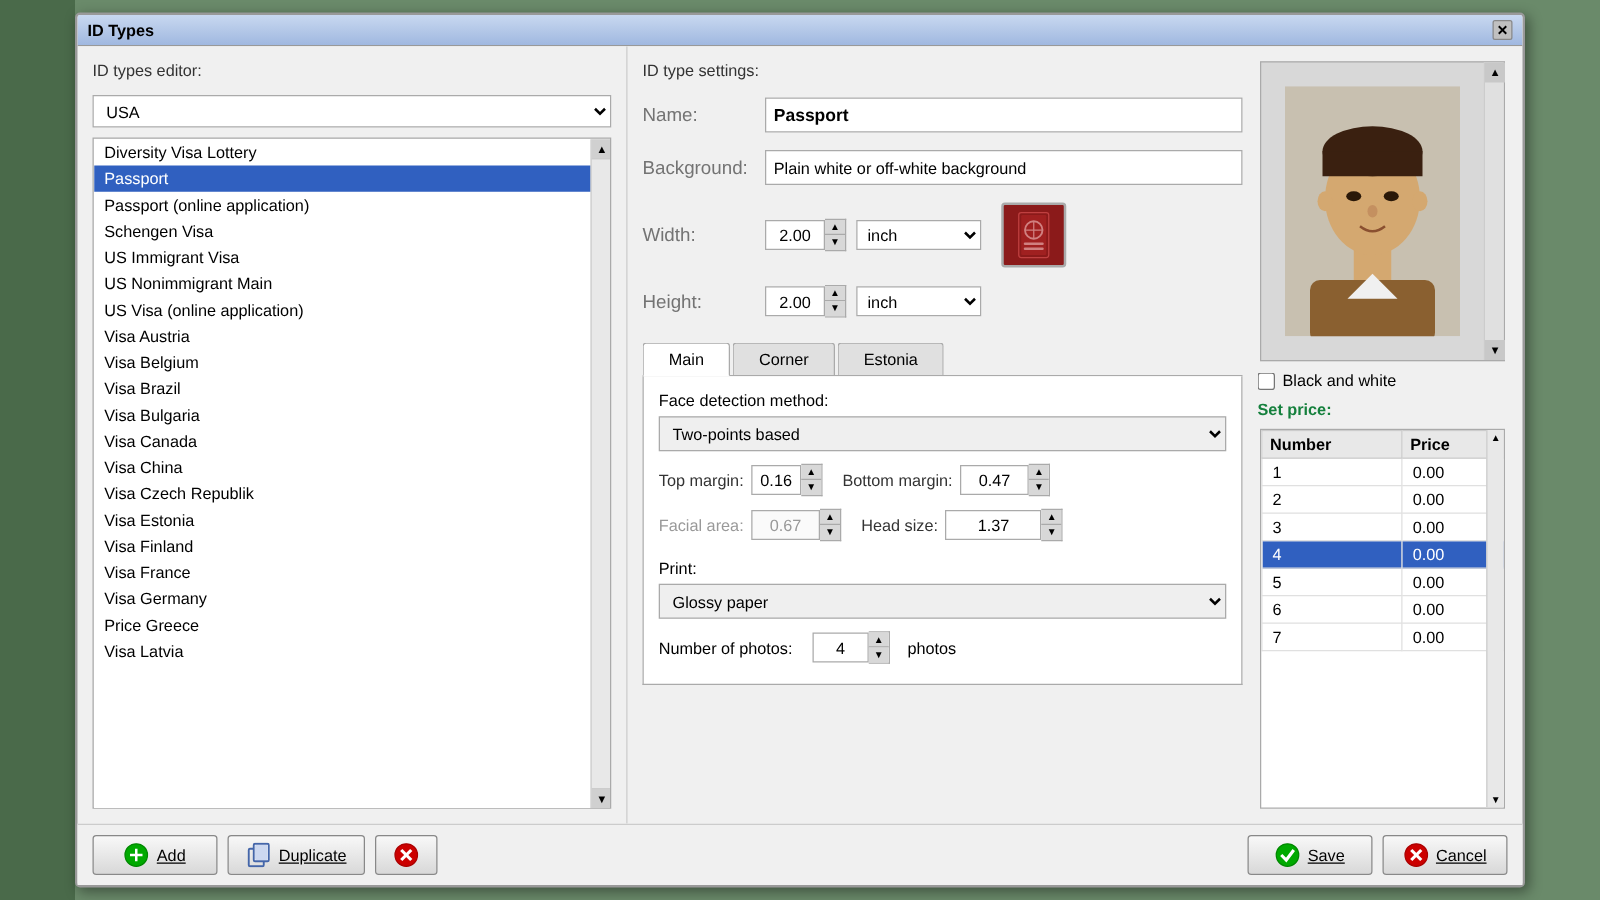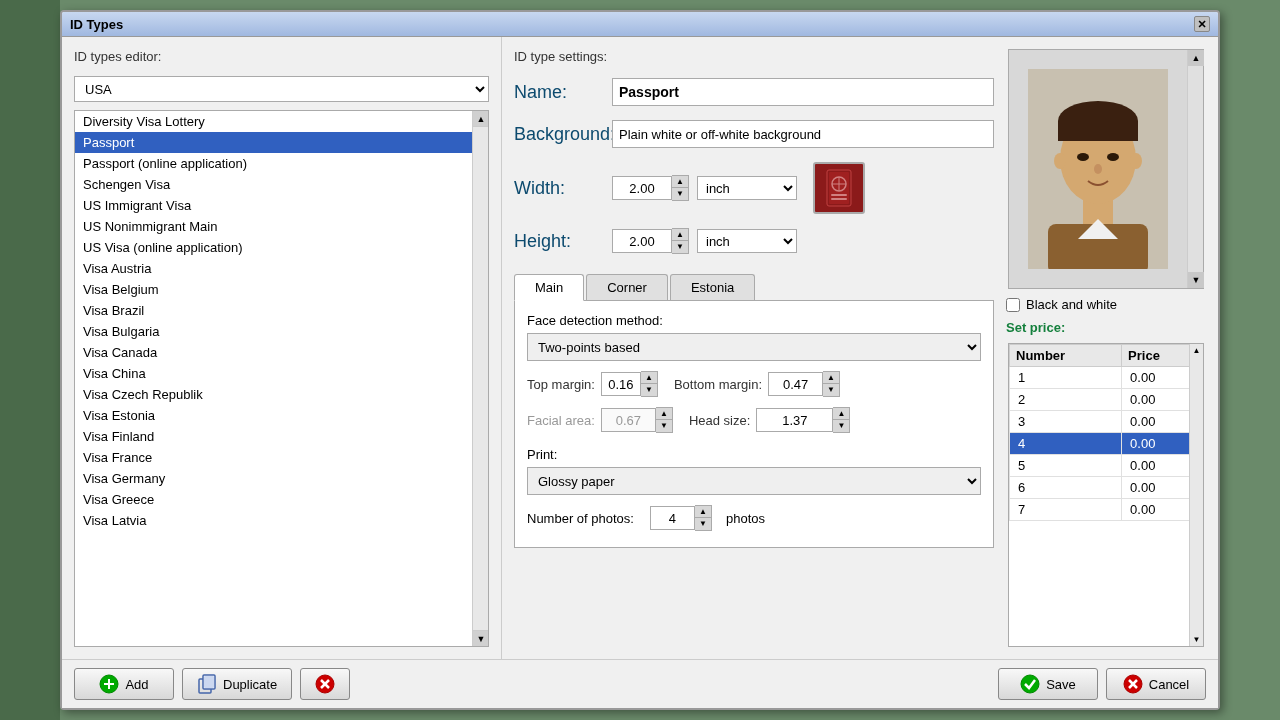--- a/index.html
+++ b/index.html
@@ -110,22 +110,22 @@
       gap: 10px;
     }
     .field-row {
       display: flex;
       align-items: center;
       gap: 8px;
       margin-bottom: 4px;
     }
     .field-label {
       width: 90px;
-      font-size: 18px;
-      color: #0c4a6e;
+      font-size: 15px;
+      color: #737373;
     }
     .field-value {
       background: white;
       border: 1px solid #aaa;
       padding: 2px 6px;
       font-size: 13px;
       font-weight: bold;
       flex: 1;
       height: 24px;
     }
@@ -136,21 +136,21 @@
       font-size: 13px;
       flex: 1;
       height: 24px;
     }
     .spinner-group {
       display: flex;
       align-items: center;
       gap: 0;
     }
     .spinner-input {
-      width: 60px;
+      width: 48px;
       height: 24px;
       border: 1px solid #aaa;
       padding: 2px 4px;
       font-size: 13px;
       text-align: center;
     }
     .spinner-btns {
       display: flex;
       flex-direction: column;
       border: 1px solid #aaa;
@@ -284,20 +284,21 @@
       align-items: center;
       gap: 6px;
       padding: 5px 14px;
       border: 1px solid #888;
       background: linear-gradient(to bottom, #f8f8f8, #d8d8d8);
       border-radius: 3px;
       cursor: pointer;
       font-size: 13px;
       min-width: 100px;
       justify-content: center;
+      text-decoration: underline;
     }
     .btn-icon {
       width: 20px;
       height: 20px;
       display: flex;
       align-items: center;
       justify-content: center;
     }
 
     
@@ -350,21 +351,21 @@
             <div class="list-item">Visa Belgium</div>
             <div class="list-item">Visa Brazil</div>
             <div class="list-item">Visa Bulgaria</div>
             <div class="list-item">Visa Canada</div>
             <div class="list-item">Visa China</div>
             <div class="list-item">Visa Czech Republik</div>
             <div class="list-item">Visa Estonia</div>
             <div class="list-item">Visa Finland</div>
             <div class="list-item">Visa France</div>
             <div class="list-item">Visa Germany</div>
-            <div class="list-item">Visa Greece</div>
+            <div class="list-item">Price Greece</div>
             <div class="list-item">Visa Latvia</div>
           </div>
         <div style="position:absolute; right:0; top:0; width:16px; height:100%; background:#e8e8e8; border-left:1px solid #ccc; display:flex; flex-direction:column; justify-content:space-between;">
           <div style="width:16px; height:16px; background:#d0d0d0; border-bottom:1px solid #ccc; display:flex; align-items:center; justify-content:center; font-size:9px; cursor:pointer;">▲</div>
           <div style="width:16px; height:16px; background:#d0d0d0; border-top:1px solid #ccc; display:flex; align-items:center; justify-content:center; font-size:9px; cursor:pointer;">▼</div>
         </div>
       </div>
     </div>
 
     <div class="right-panel">

